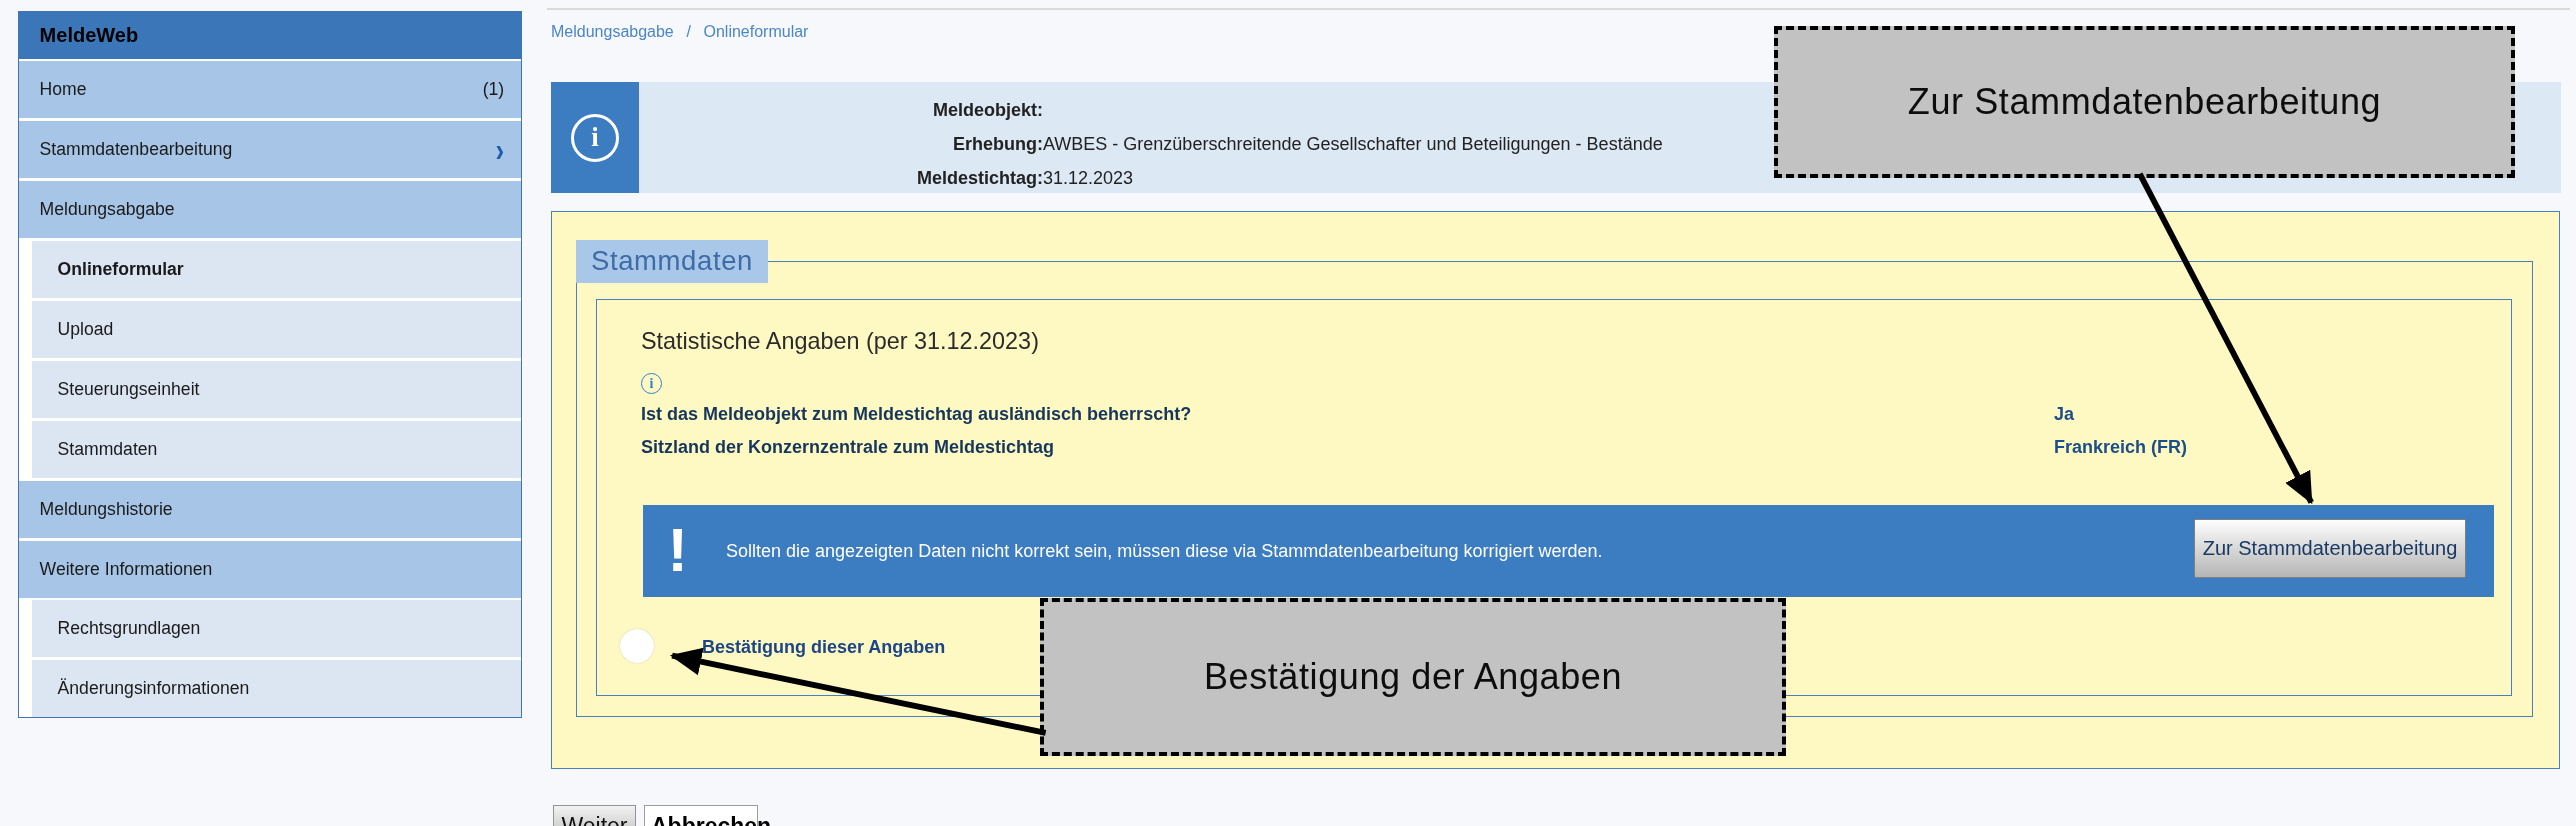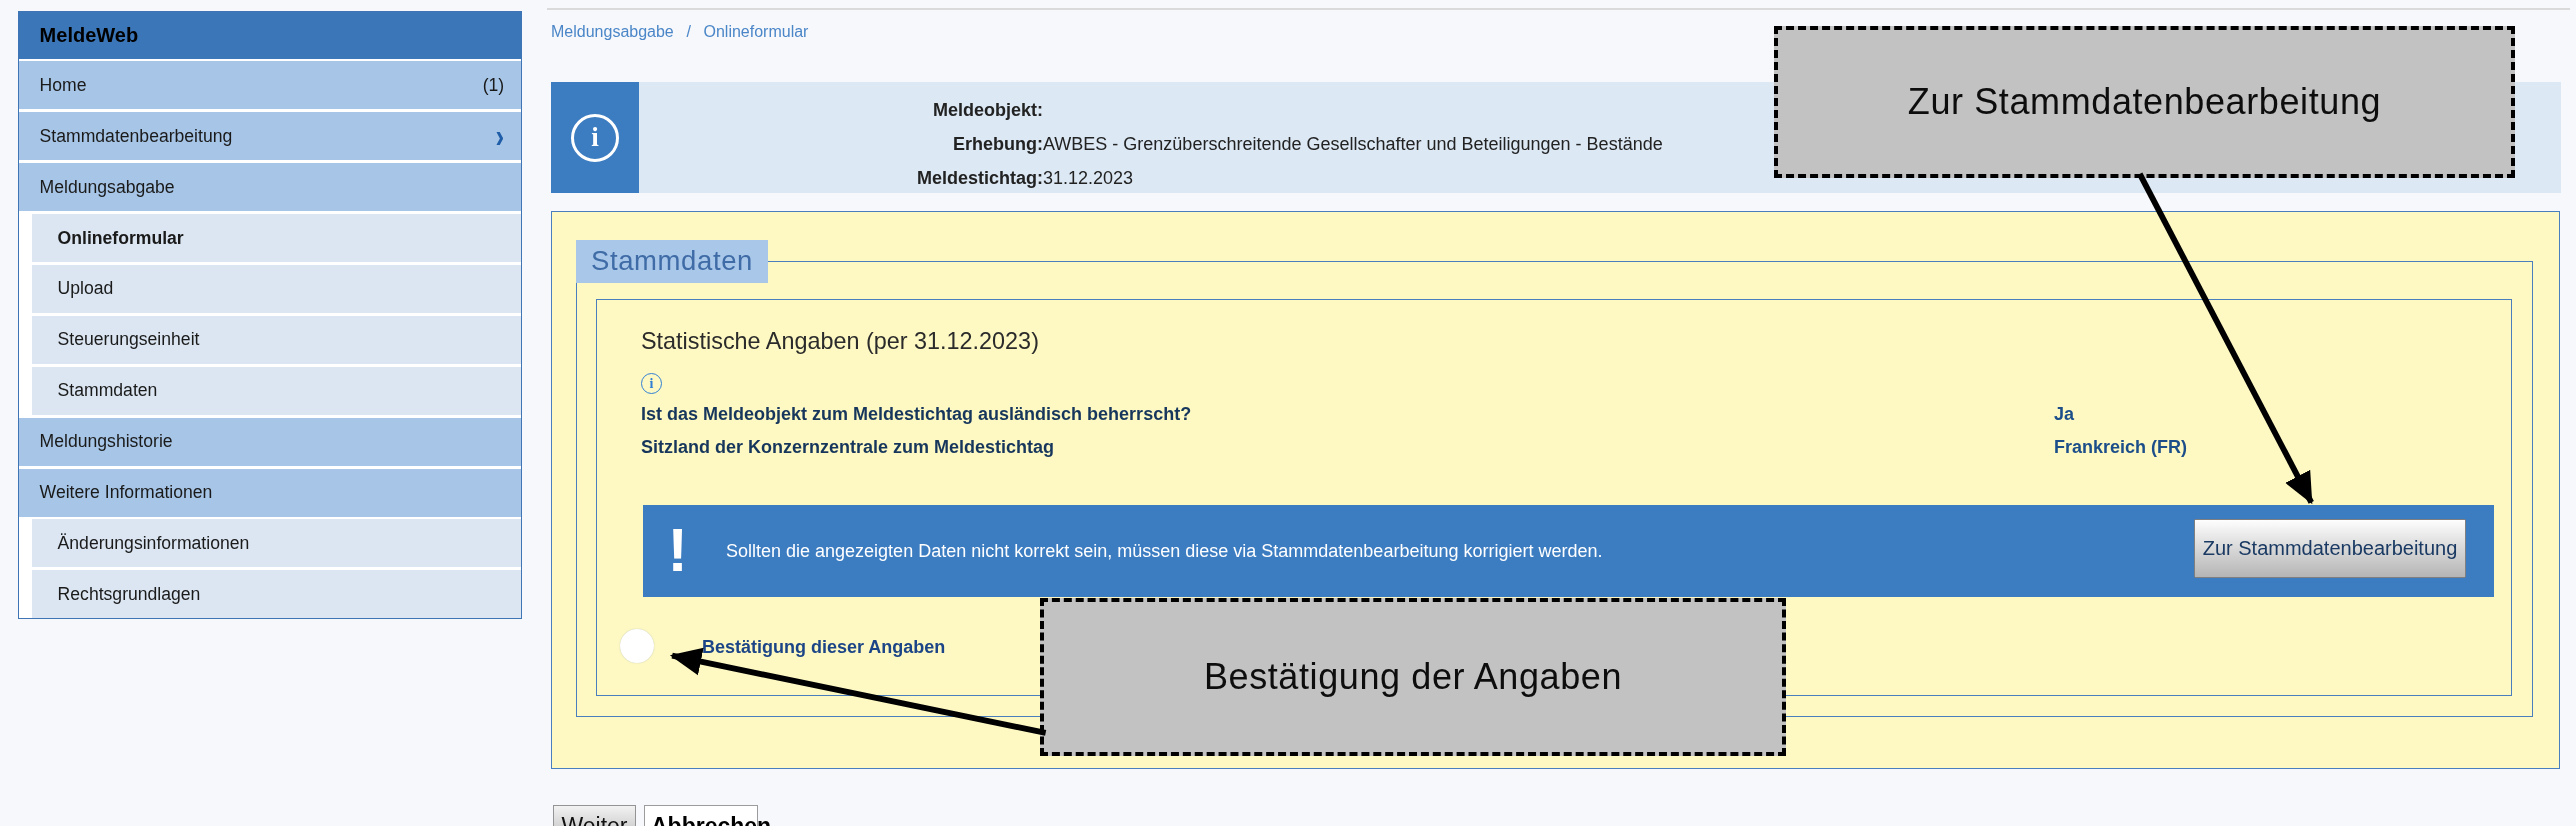--- a/index.html
+++ b/index.html
@@ -7,21 +7,21 @@
     position:relative;width:2576px;height:826px;overflow:hidden;
     background:#f7f8fb;
     font-family:"Liberation Sans",sans-serif;
     color:#222;
   }
   
   .sidebar{position:absolute;left:17.6px;top:10.5px;width:502px;background:#ffffff;
     border:1.8px solid #3f74b5;}
   .sidebar-header{height:47px;background:#3a76b8;color:#000000;font-weight:bold;
     font-size:20px;display:flex;align-items:center;padding-left:21px;}
-  .nav-item{height:48px;margin-top:2.9px;display:flex;align-items:center;
+  .nav-item{height:57px;margin-top:2.9px;display:flex;align-items:center;
     font-size:17.6px;color:#1a1a1a;background:#a7c6e7;padding:0 16.4px 0 21px;cursor:pointer;}
   .nav-item.sub{margin-left:13px;background:#dbe6f2;padding-left:26px;}
   .nav-item.active .lbl{font-weight:bold;}
   .nav-item .lbl{white-space:nowrap;}
   .nav-badge{margin-left:auto;font-size:17.6px;color:#1a1a1a;}
   .nav-chevron{margin-left:auto;font-size:26px;color:#1f5da8;font-weight:bold;
     transform:scaleY(1.25);line-height:1;}
   
   .hairline{position:absolute;left:547px;top:8.2px;width:2023px;height:1.8px;background:#dadada;}
   .breadcrumb{position:absolute;left:551px;top:23.4px;font-size:16px;color:#4a86c8;}
@@ -117,24 +117,24 @@
   <div class="nav-item sub">
     <span class="lbl">Stammdaten</span>
   </div>
   <div class="nav-item">
     <span class="lbl">Meldungshistorie</span>
   </div>
   <div class="nav-item">
     <span class="lbl">Weitere Informationen</span>
   </div>
   <div class="nav-item sub">
+    <span class="lbl">Rechtsgrundlagen</span>
+  </div>
+  <div class="nav-item sub">
     <span class="lbl">Änderungsinformationen</span>
-  </div>
-  <div class="nav-item sub">
-    <span class="lbl">Rechtsgrundlagen</span>
   </div>
 </aside>
 
 <div class="hairline"></div>
 
 <nav class="breadcrumb">
   <a>Meldungsabgabe</a>
   <span class="crumb-sep">/</span>
   <a>Onlineformular</a>
 </nav>

